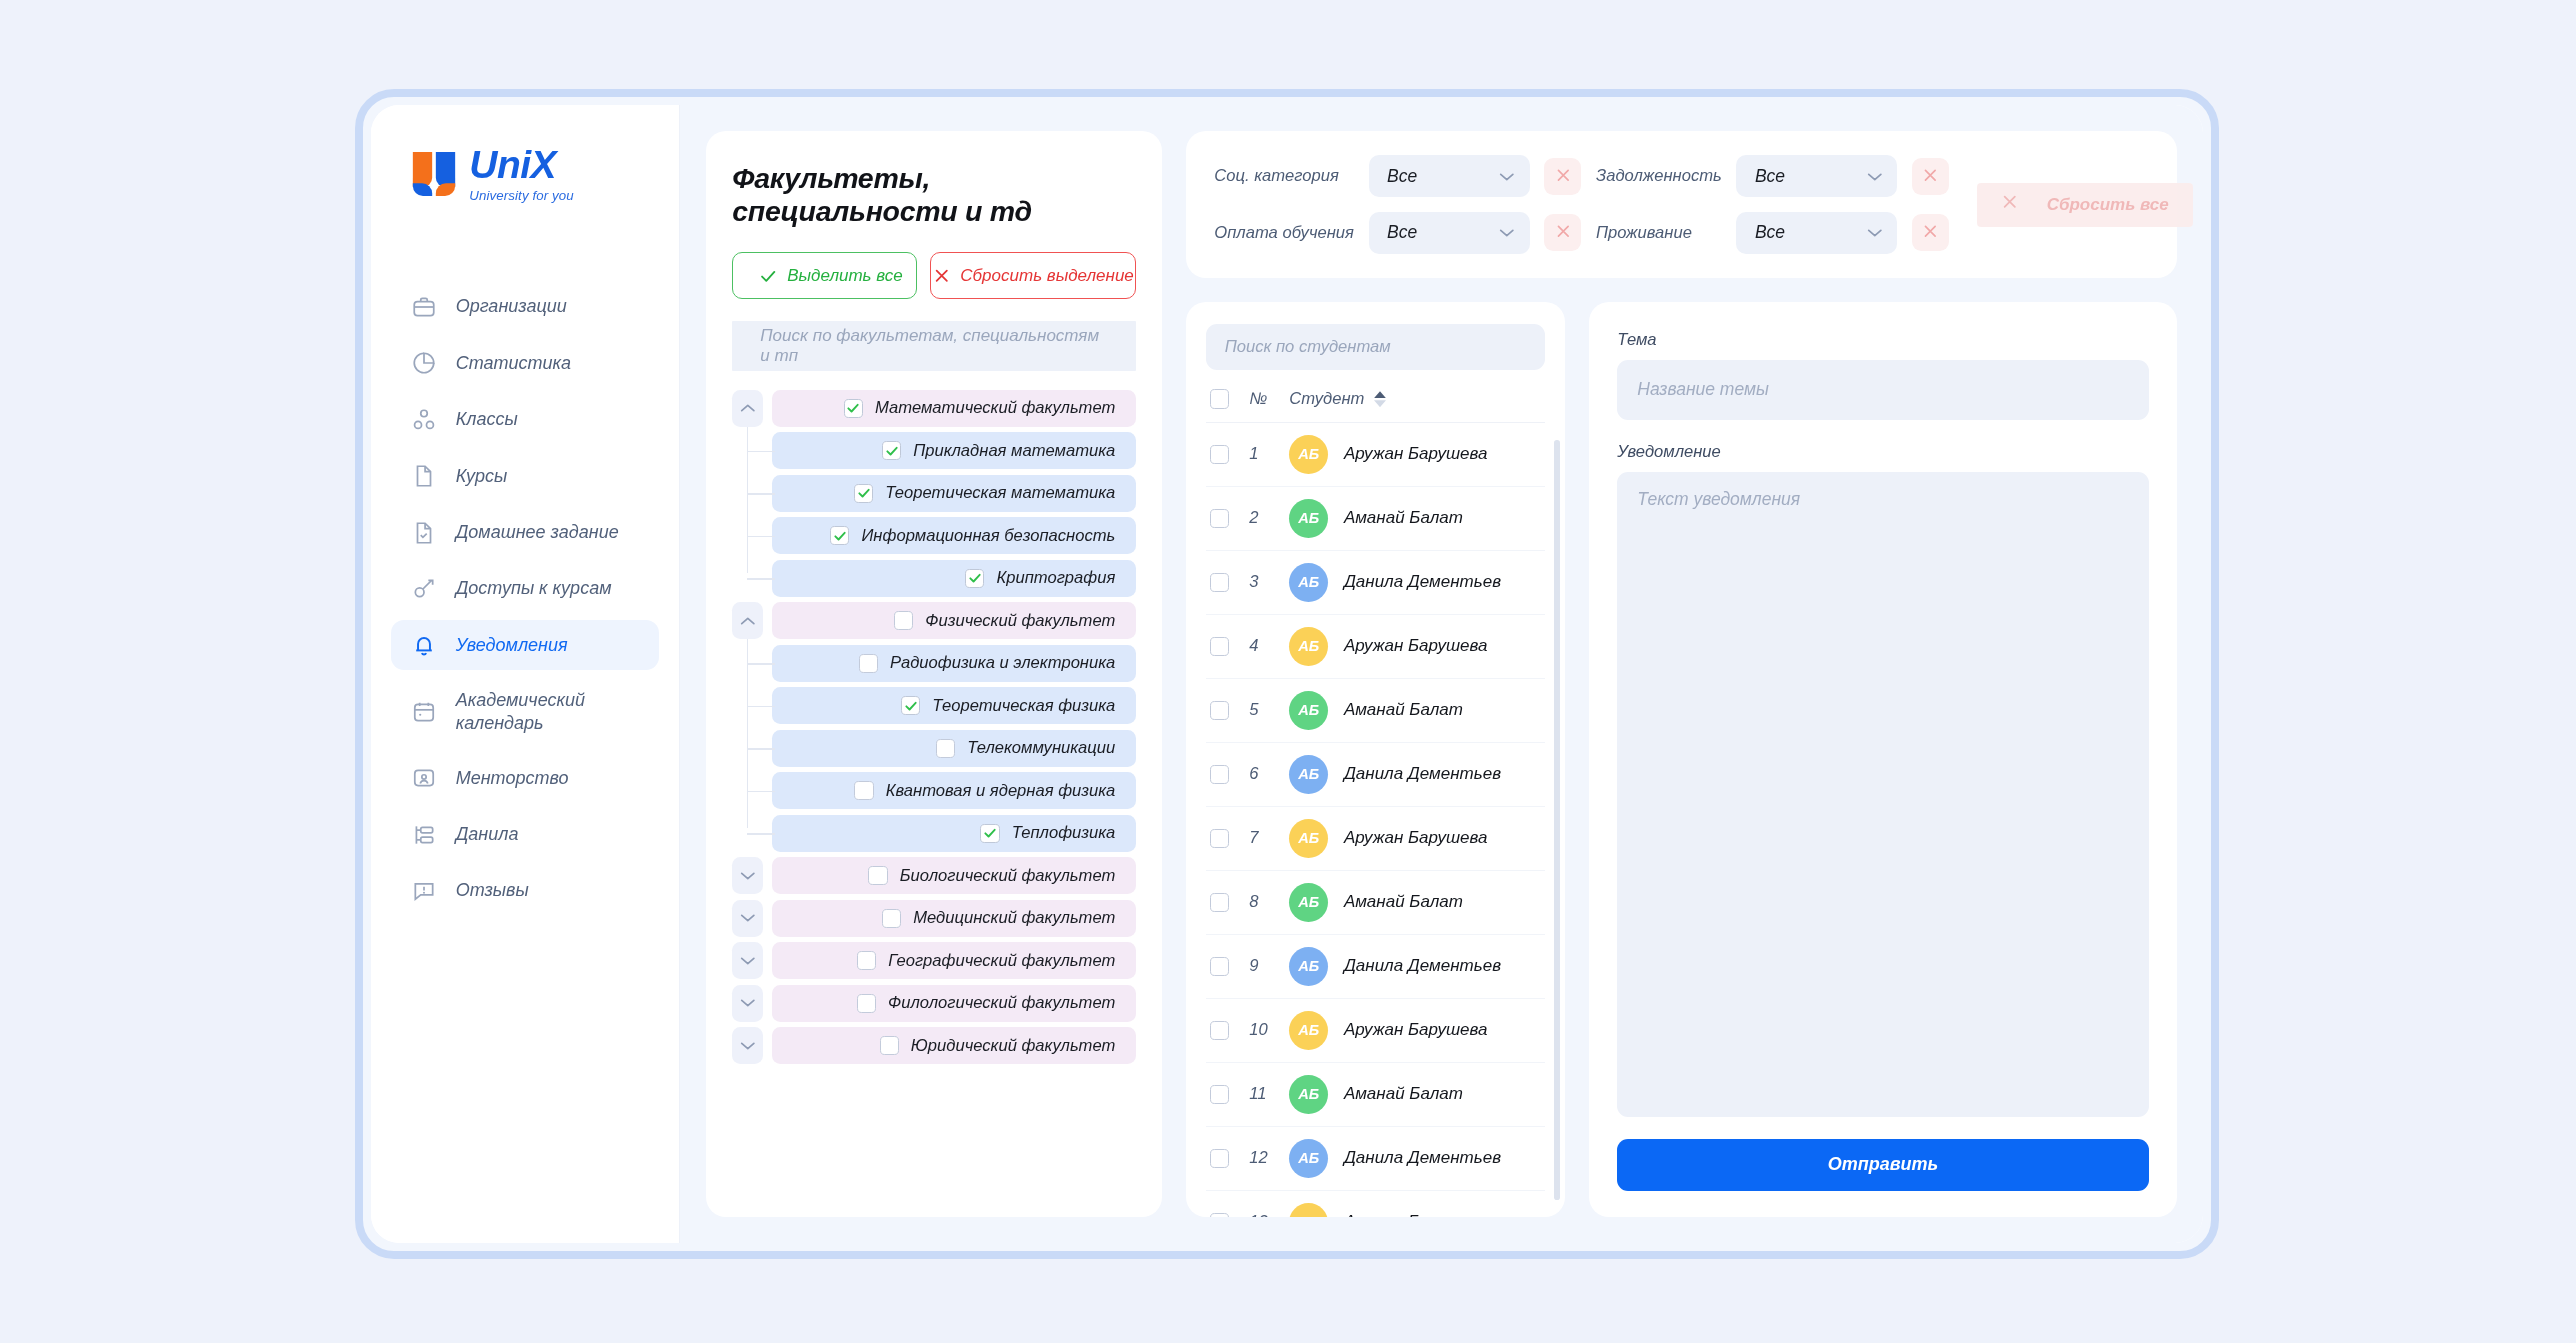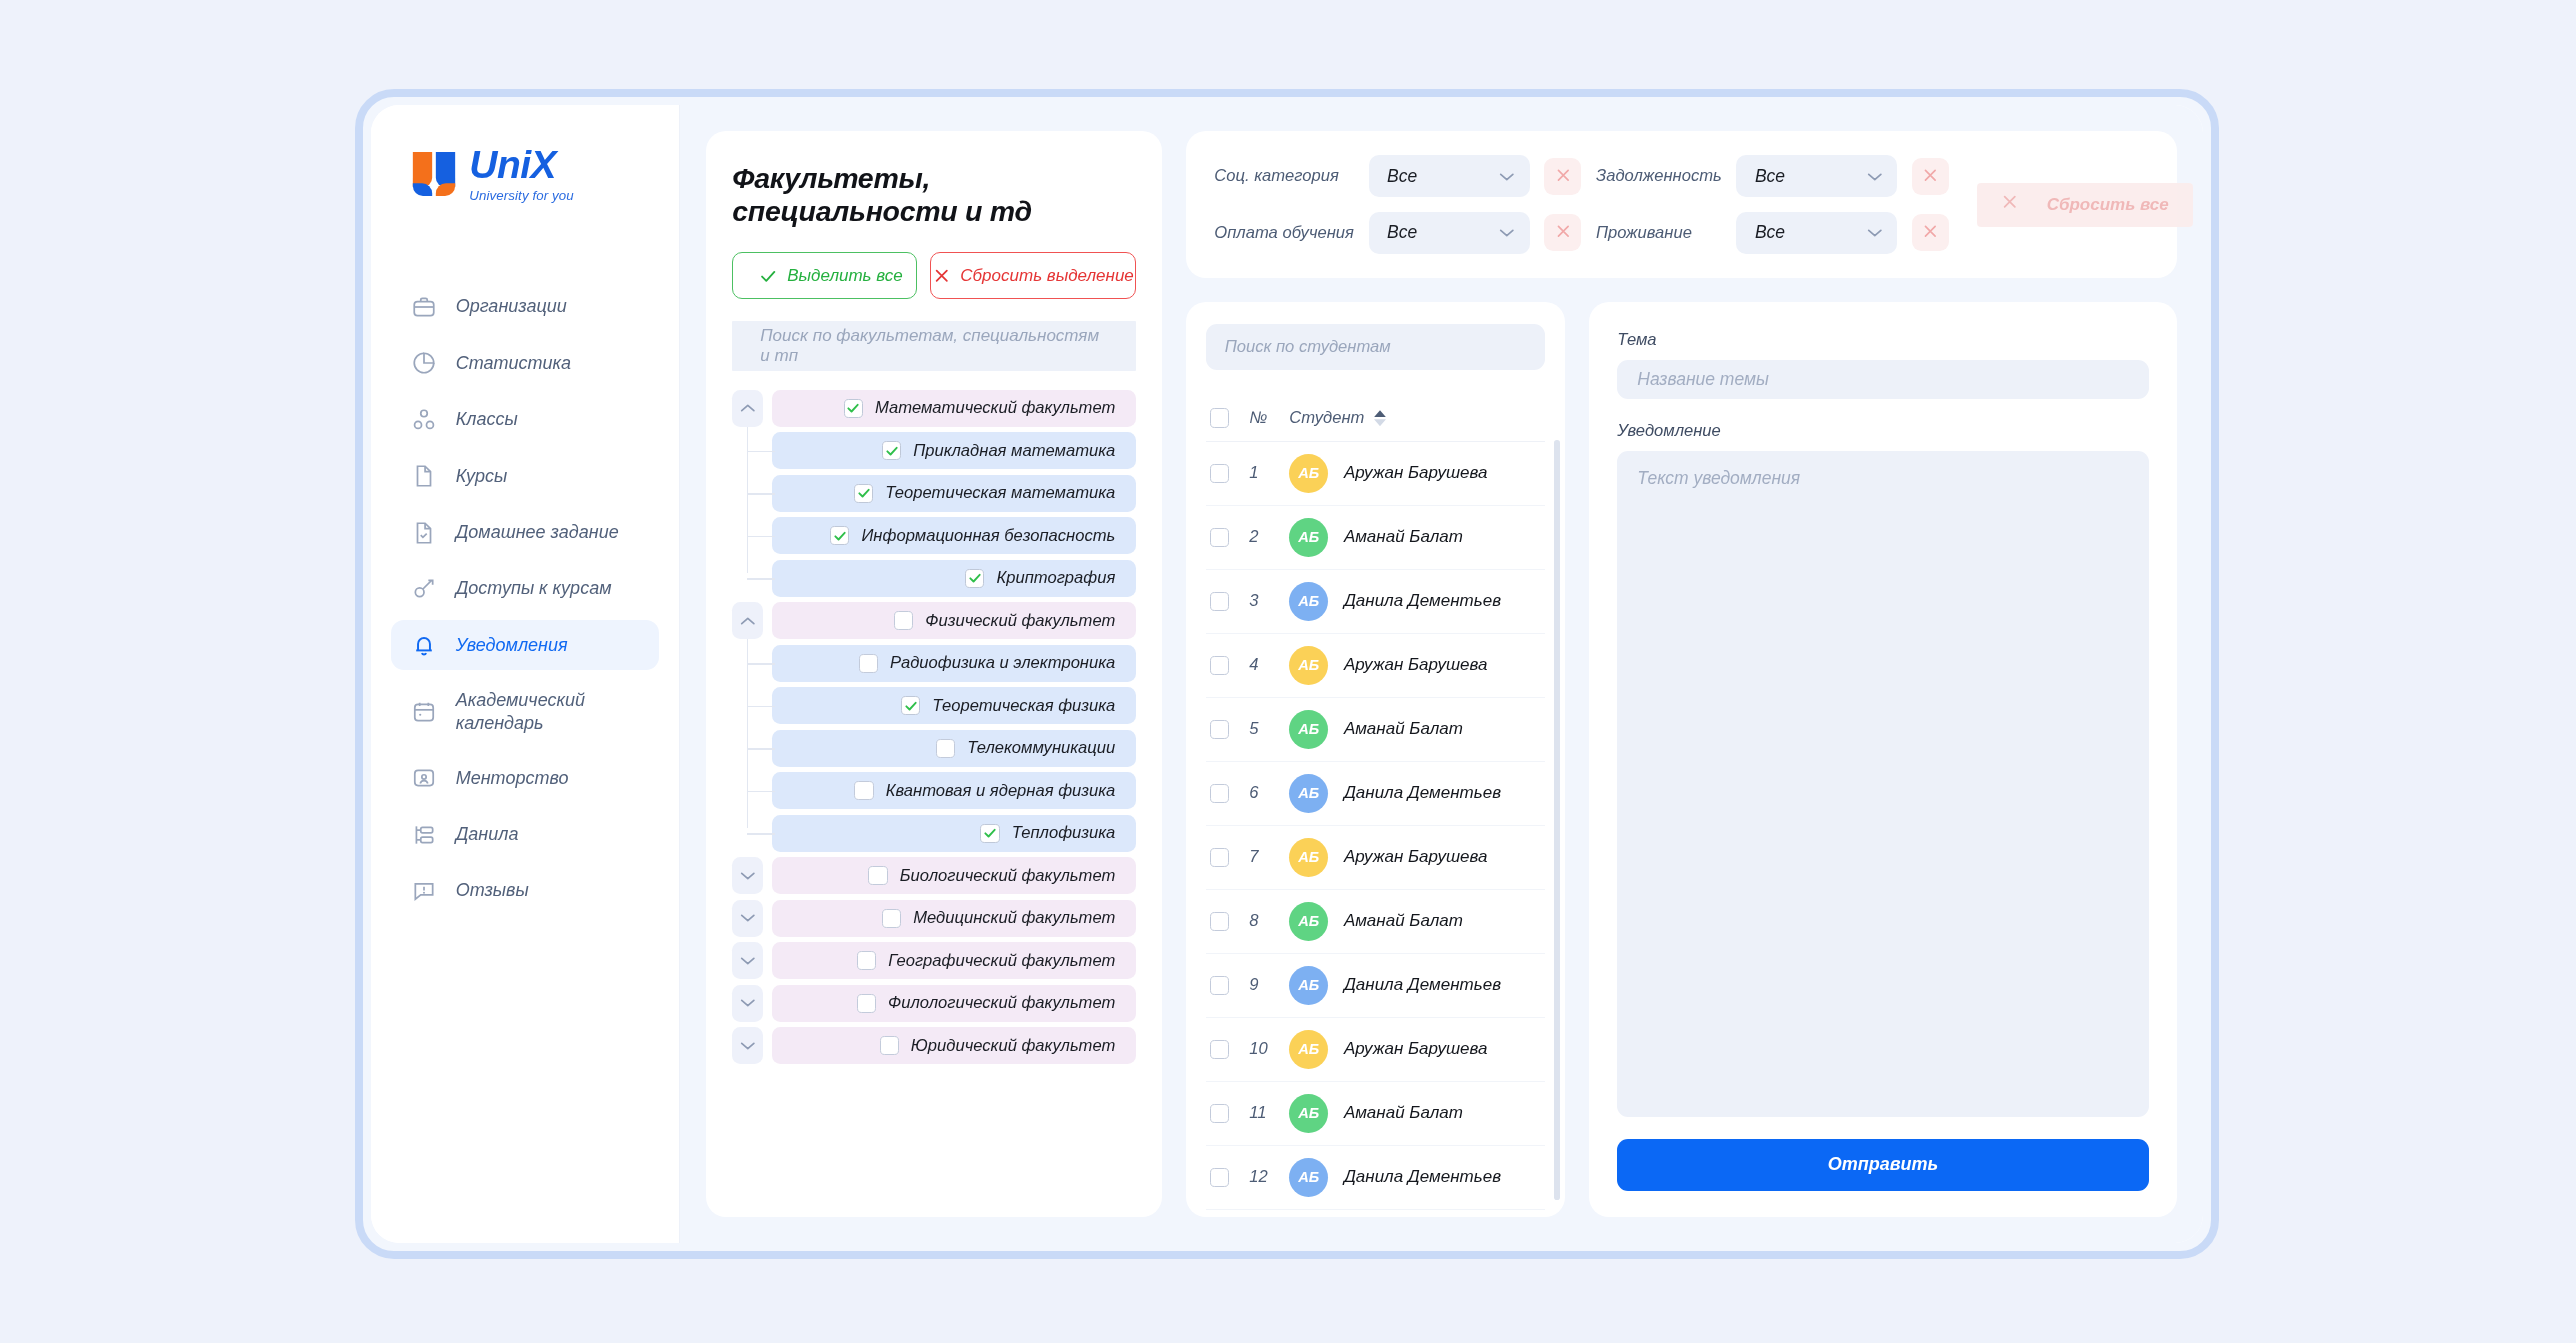--- a/index.html
+++ b/index.html
@@ -185,21 +185,21 @@
   .stu-card {
     flex: 0 0 379px; width: 379px;
     background: #fff; border-radius: 20px;
     padding: 22px 20px 0 20px;
     display: flex; flex-direction: column; overflow: hidden;
     position: relative;
   }
   .stu-search {
     height: 46px; border-radius: 11px; background: #EDF1F9;
     display: flex; align-items: center; padding: 0 18.4px;
-    font-size: 16.6px; color: #9AA6BC; margin-bottom: 25px;
+    font-size: 16.6px; color: #9AA6BC; margin-bottom: 6px;
     flex: 0 0 auto;
   }
   .stu-head {
     display: flex; align-items: center; gap: 0;
     padding: 13px 3.7px 13px 3.7px;
     border-bottom: 1.4px solid #EEF1F7;
     flex: 0 0 auto;
   }
   .stu-head .cbx { margin-right: 20px; }
   .col-num { width: 40px; font-size: 16.6px; color: #4D5C75; }
@@ -228,21 +228,21 @@
   }
 
   
   .form-card {
     flex: 1 1 auto; background: #fff; border-radius: 20px;
     padding: 28px 28px 26px 28px;
     display: flex; flex-direction: column; min-width: 0;
   }
   .flbl { font-size: 16.6px; color: #3F4C63; margin-bottom: 10px; }
   .finput {
-    height: 39px; border-radius: 11px; background: #EDF1F9;
+    height: 60px; border-radius: 11px; background: #EDF1F9;
     display: flex; align-items: center; padding: 0 20px;
     font-size: 17.5px; color: #A2ADC2; margin-bottom: 22px;
   }
   .ftext {
     flex: 1 1 auto; border-radius: 11px; background: #EDF1F9;
     padding: 17.5px 20px; font-size: 17.5px; color: #A2ADC2;
     margin-bottom: 22px; min-height: 0;
   }
   .submit {
     height: 52px; border-radius: 11px; background: #0B68F5;

